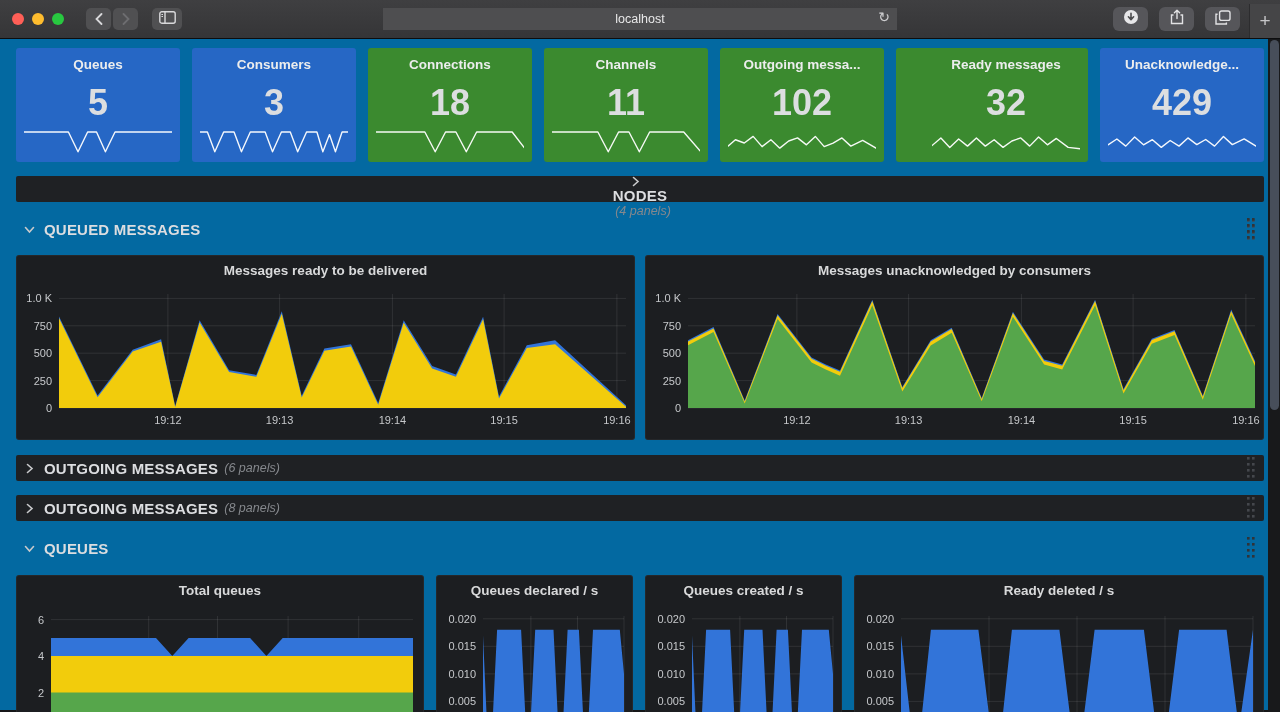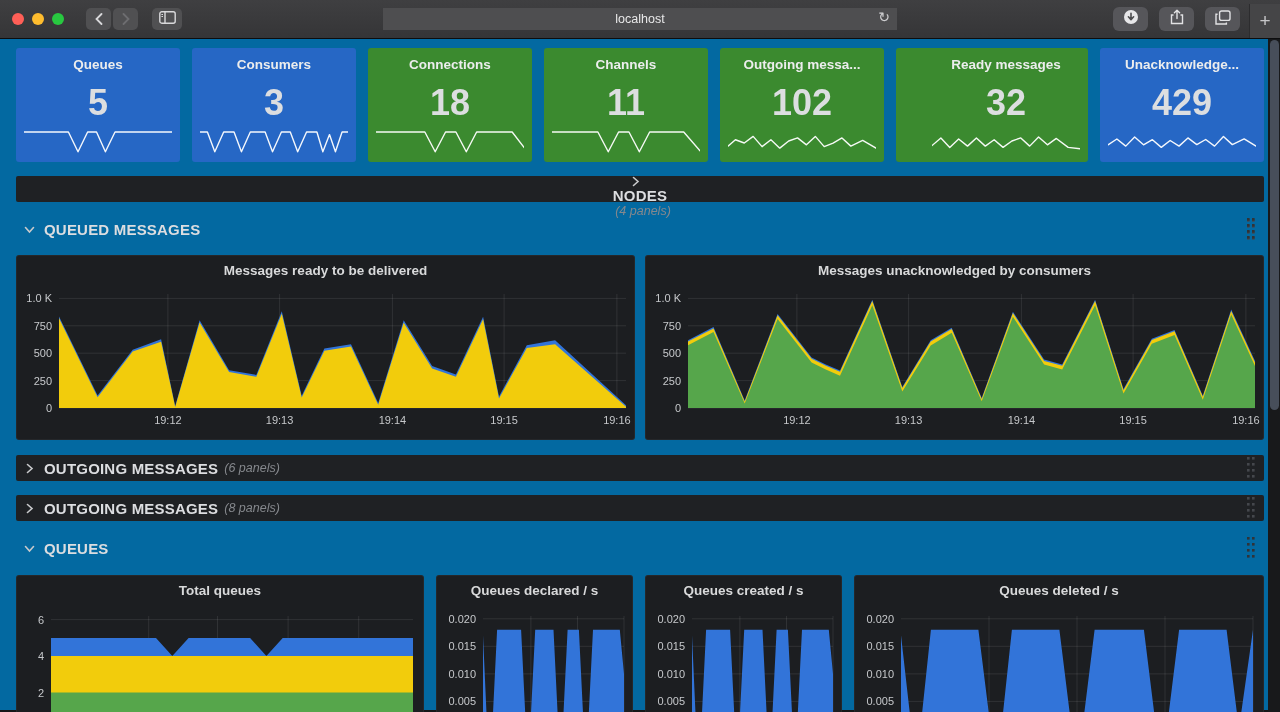--- a/index.html
+++ b/index.html
@@ -387,21 +387,21 @@
         <text class="ylab" x="39" y="101.9" text-anchor="end">0.010</text>
         <line class="grid" x1="46" y1="125.4" x2="187" y2="125.4"></line>
         <text class="ylab" x="39" y="129.4" text-anchor="end">0.005</text>
         <line class="grid" x1="93.9" y1="40" x2="93.9" y2="153"></line>
         <line class="grid" x1="140.5" y1="40" x2="140.5" y2="153"></line>
         <line class="grid" x1="187.0" y1="40" x2="187.0" y2="153"></line>
         <polygon points="46.0,153.0 46.0,59.3 50.2,153.0 55.2,153.0 60.1,53.8 84.1,53.8 89.0,153.0 93.2,153.0 98.2,53.8 116.5,53.8 121.4,153.0 125.7,153.0 130.6,53.8 141.9,53.8 146.8,153.0 151.0,153.0 156.0,53.8 182.8,53.8 187.0,97.9 187.0,153.0" fill="#3274D9"></polygon>
       </svg>
   </div>
   <div class="panel" style="left:854px;top:537px;width:410px;height:240px;">
-    <div class="ptitle">Queues deleted / s</div>
+    <div class="ptitle">Ready deleted / s</div>
     <svg width="408" height="200">
         <line class="grid" x1="46" y1="42.8" x2="398" y2="42.8"></line>
         <text class="ylab" x="39" y="46.8" text-anchor="end">0.020</text>
         <line class="grid" x1="46" y1="70.3" x2="398" y2="70.3"></line>
         <text class="ylab" x="39" y="74.3" text-anchor="end">0.015</text>
         <line class="grid" x1="46" y1="97.9" x2="398" y2="97.9"></line>
         <text class="ylab" x="39" y="101.9" text-anchor="end">0.010</text>
         <line class="grid" x1="46" y1="125.4" x2="398" y2="125.4"></line>
         <text class="ylab" x="39" y="129.4" text-anchor="end">0.005</text>
         <line class="grid" x1="134.0" y1="40" x2="134.0" y2="153"></line>

